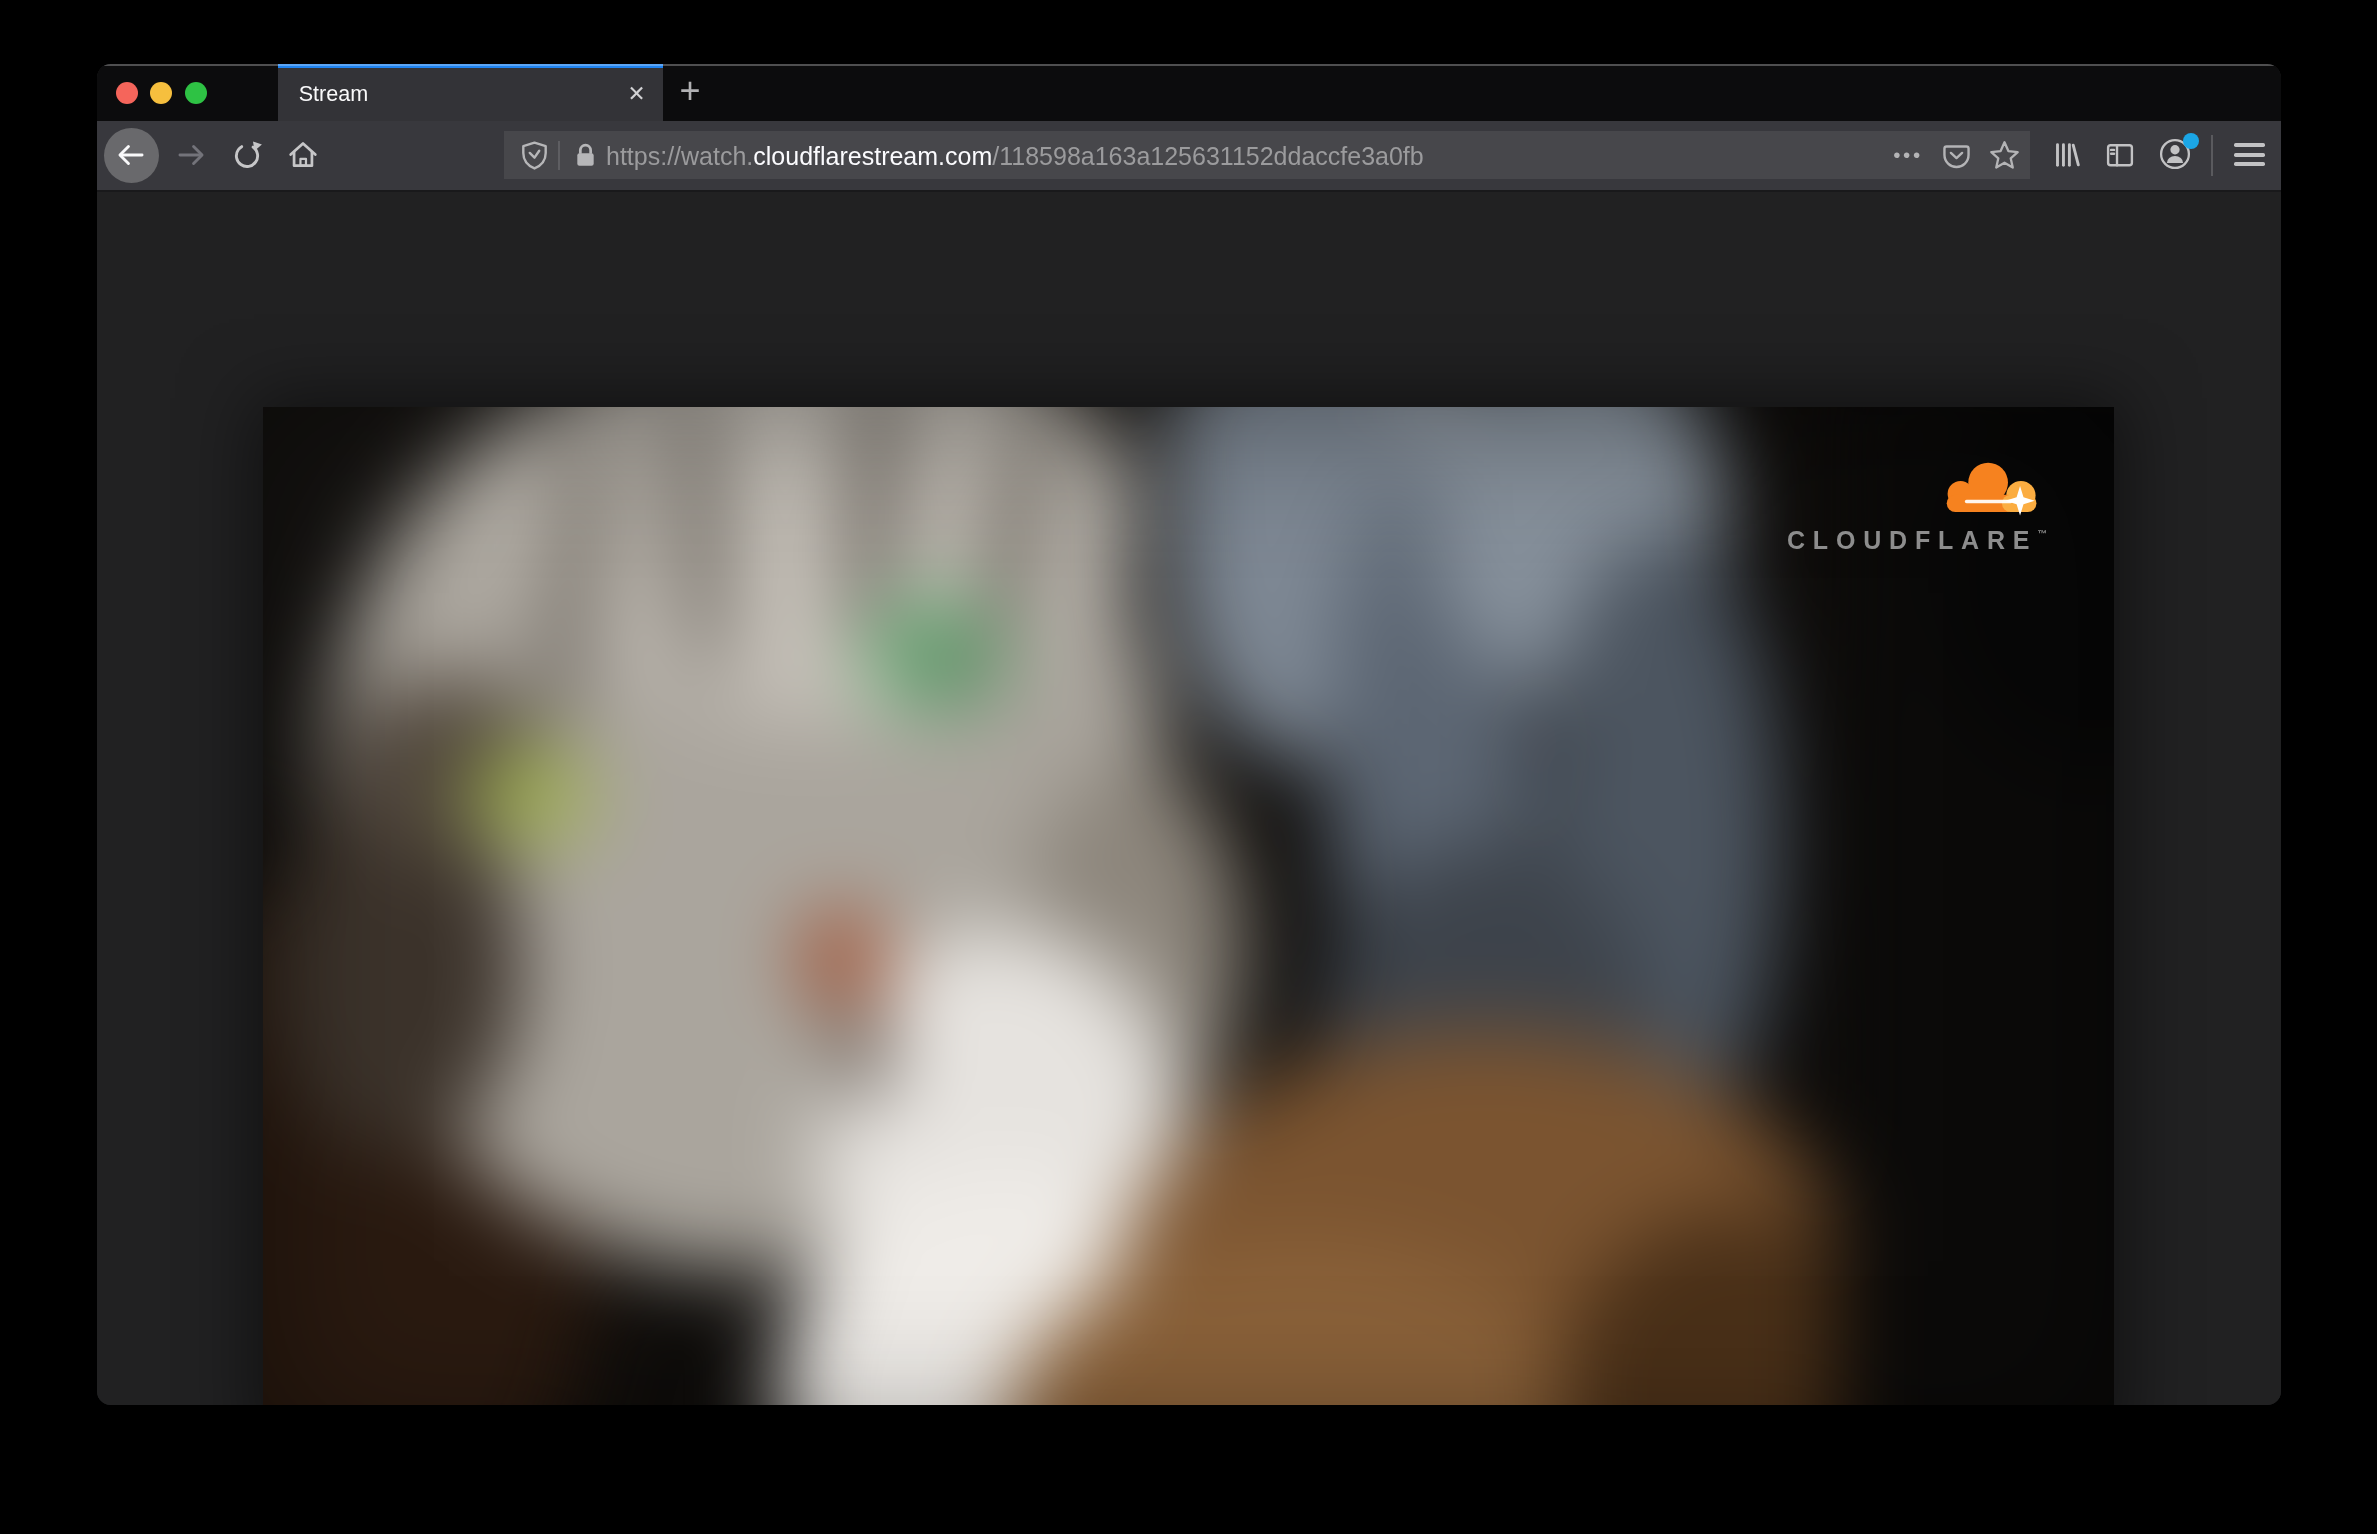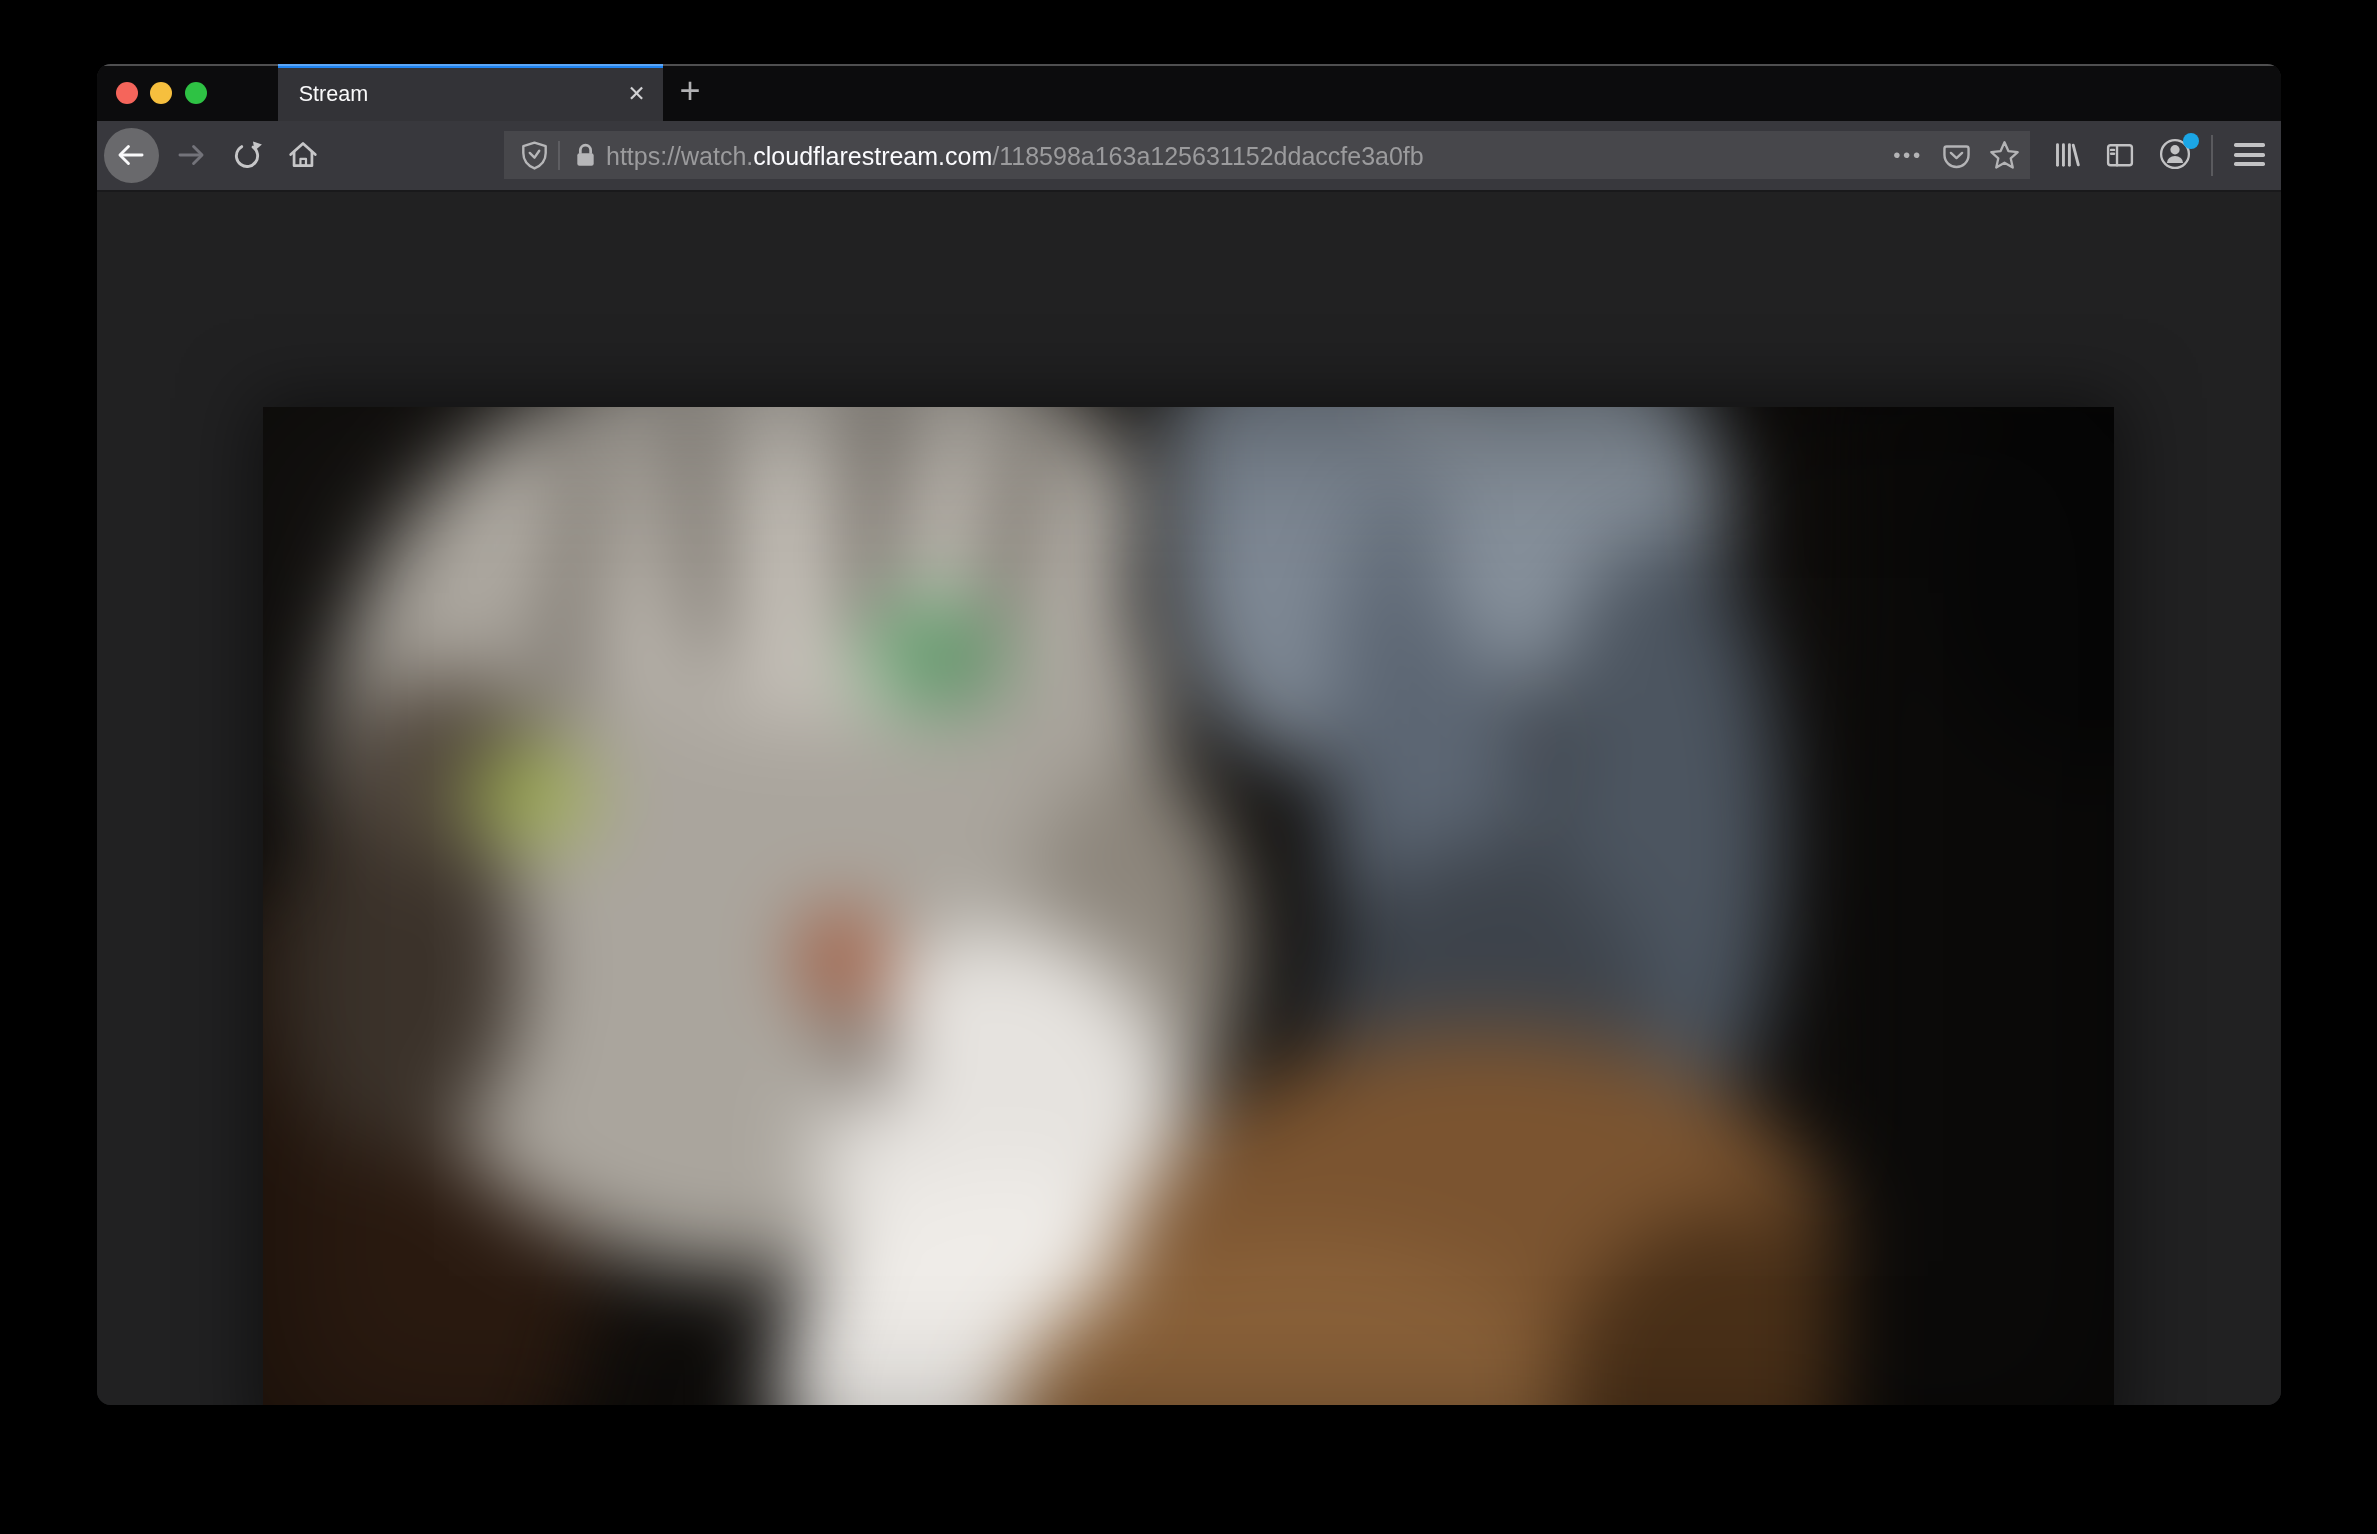--- a/index.html
+++ b/index.html
@@ -204,18 +204,30 @@
         <div class="blob" style="left:69%;top:12%;width:13%;height:60%;background:#4c5560;"></div>
         <div class="blob" style="left:57%;top:42%;width:18%;height:36%;background:#3d434b;"></div>
         <div class="blob" style="left:46%;top:60%;width:40%;height:52%;background:#7b5430;"></div>
         <div class="blob" style="left:40%;top:80%;width:32%;height:40%;background:#8a6139;"></div>
         <div class="blob" style="left:70%;top:77%;width:20%;height:36%;background:#4a3018;"></div>
         <div class="blob" style="left:85%;top:-5%;width:20%;height:112%;background:#0b0a09;border-radius:0;"></div>
         <div class="blob" style="left:90%;top:-5%;width:18%;height:40%;background:#070707;"></div>
       </div>
       <div class="vignette"></div>
 
+      <div class="cf-logo">
+        <svg class="cf-cloud" viewBox="0 0 160 80">
+          <circle cx="47" cy="45" r="15" fill="#f6821f"></circle>
+          <circle cx="79" cy="32" r="23" fill="#f6821f"></circle>
+          <circle cx="117" cy="47" r="17" fill="#fbad41"></circle>
+          <rect x="31" y="46" width="81" height="20" rx="10" fill="#f6821f"></rect>
+          <rect x="95" y="46" width="40" height="20" rx="10" fill="#fbad41"></rect>
+          <rect x="52" y="52" width="55" height="4" rx="2" fill="#ffffff" opacity="0.92"></rect>
+          <path d="M116 36 L120 49 L133 53 L120 57 L116 70 L112 57 L99 53 L112 49 Z" fill="#ffffff"></path>
+        </svg>
+        <div class="cf-brand"><span>CLOUDFLARE</span><span class="tm">™</span></div>
+      </div>
     </div>
   </div>
 
   <div class="window-top-highlight"></div>
 </div>
 
 
 </body></html>

